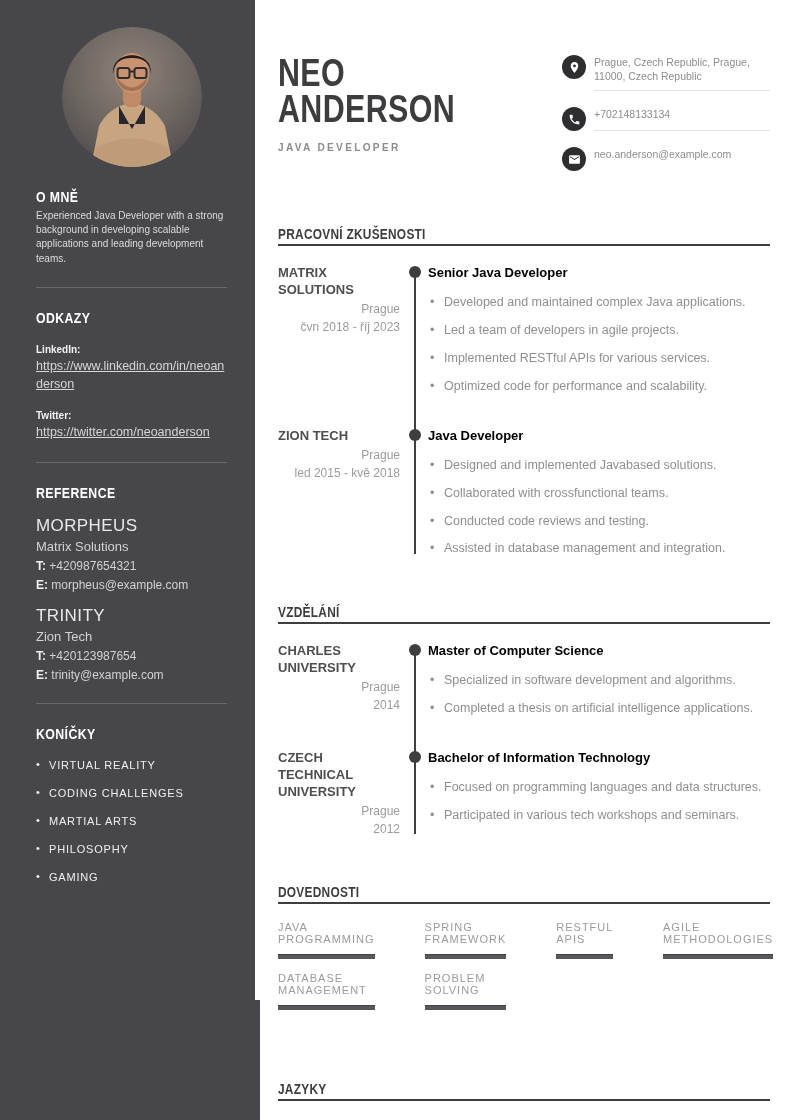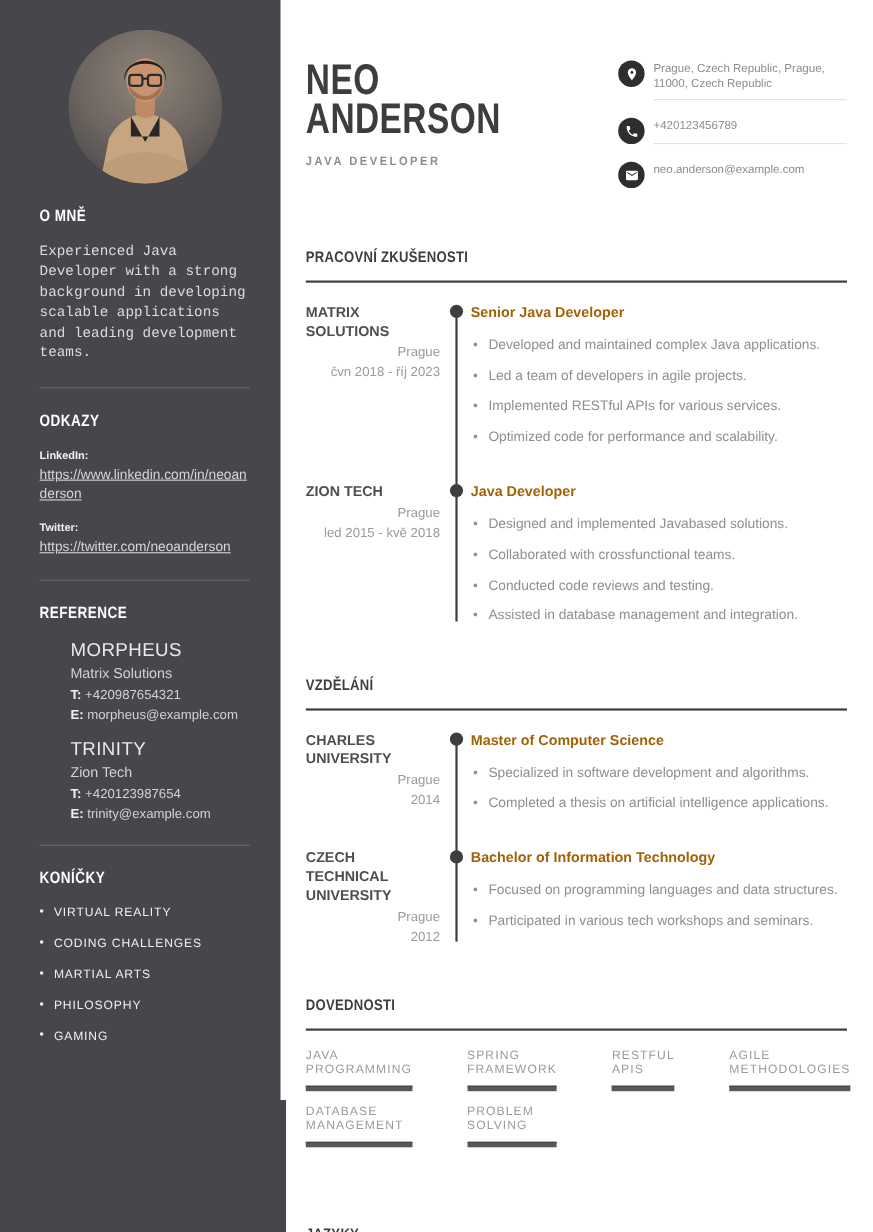--- a/index.html
+++ b/index.html
@@ -5,26 +5,26 @@
   * { margin:0; padding:0; box-sizing:border-box; }
   body { font-family:"Liberation Sans","DejaVu Sans",sans-serif; background:#888; }
   .page { position:relative; width:794px; height:1120px; background:#ffffff; margin:0 auto; overflow:hidden; }
 
   
   .sidebar { position:absolute; left:0; top:0; width:260px; height:1120px; background:#47464b; padding:27px 33px 0 36px; }
   .photo-wrap { width:140px; height:140px; margin:0 auto; border-radius:50%; overflow:hidden; }
   .side-h { display:inline-block; color:#ffffff; font-weight:bold; font-size:15px; letter-spacing:.5px;
             transform:scaleX(.82); transform-origin:left center; white-space:nowrap; }
   .side-sec { margin-top:21px; }
-  .about-text { margin-top:14px; color:#dcdcdc; font-size:13px; line-height:1.42;font-family:Liberation Mono, monospace; }
+  .about-text { margin-top:3px; color:#dcdcdc; font-size:10px; line-height:1.42; }
   .side-div { border:none; border-top:1px solid #69686d; margin:21px 0 0 0; }
   .link-block { margin-top:15px; }
   .link-label { color:#f2f2f2; font-weight:bold; font-size:10px; line-height:1.5; }
   .link-url { color:#d6d6d6; font-size:12.5px; line-height:1.45; text-decoration:underline; word-break:break-all; display:block; }
-  .ref-block { margin-top:14px;margin-left:28px; }
+  .ref-block { margin-top:14px; }
   .ref-name { color:#e9e9e9; font-size:17px; letter-spacing:.4px; }
   .ref-company { color:#d2d2d2; font-size:13px; margin-top:3px; }
   .ref-line { color:#d2d2d2; font-size:12px; margin-top:5px; }
   .ref-line b { color:#f0f0f0; }
   .hobby-list { list-style:none; margin-top:8px; }
   .hobby-list li { position:relative; padding-left:13px; margin-top:16px; color:#f0f0f0; font-size:11px; letter-spacing:.8px; }
   .hobby-list li::before { content:"•"; position:absolute; left:0; top:-1px; color:#f0f0f0; }
 
   
   .main { position:absolute; left:255px; top:0; width:539px; height:1000px; background:#ffffff; padding:55px 24px 0 23px; }
@@ -36,34 +36,34 @@
           transform:scaleX(.92); transform-origin:left top; }
   .contact { width:208px; flex-shrink:0; }
   .contact-row { display:flex; margin-bottom:16px; }
   .cicon { width:24px; height:24px; border-radius:50%; background:#2e2e31; flex-shrink:0;
            display:flex; align-items:center; justify-content:center; margin-right:8px; }
   .cicon svg { width:13px; height:13px; fill:#ffffff; }
   .ctext { flex:1; font-size:10.5px; color:#8d8d8d; line-height:1.35; padding-bottom:7px; border-bottom:1px solid #e2e2e2; }
   .contact-row:last-child .ctext { border-bottom:none; }
 
   .section { margin-top:46px; }
-  .sec-head { border-bottom:2px solid #3e3e41; padding-bottom:12px; }
+  .sec-head { border-bottom:2px solid #3e3e41; padding-bottom:1px; }
   .sec-head span { display:inline-block; font-size:14px; font-weight:bold; color:#3d3d40; letter-spacing:.3px;
                    transform:scaleX(.85); transform-origin:left center; white-space:nowrap; }
 
   .tl-wrap { position:relative; margin-top:19px; }
   .tl-line { position:absolute; left:136px; top:7px; bottom:3px; width:2px; background:#3e3e41; }
   .entry { position:relative; display:flex; }
   .entry + .entry { margin-top:33px; }
   .entry .dot { position:absolute; left:131px; top:1px; width:12px; height:12px; border-radius:50%; background:#3e3e41; }
   .meta { width:122px; flex-shrink:0; }
   .meta .org { font-size:13px; font-weight:bold; color:#4e4e51; line-height:1.3; }
   .meta .city, .meta .dates { font-size:12px; color:#9b9b9b; line-height:1.35; margin-top:2px;text-align:right; }
   .entry-body { margin-left:28px; flex:1; }
-  .entry-title { font-size:13px; font-weight:bold; color:#a16207; }
+  .entry-title { font-size:13px; font-weight:bold; color:#000000; }
   .blist { list-style:none; margin-top:14px; }
   .blist li { position:relative; padding-left:16px; margin-top:11px; font-size:12.5px; color:#8f8f8f; line-height:1.35; }
   .blist li::before { content:"•"; position:absolute; left:2px; color:#8f8f8f; }
 
   .two-col { display:grid; grid-template-columns:1fr 1fr 1fr 1fr; column-gap:50px; row-gap:13px; margin-top:17px; }
   .skill-label { font-size:11px; letter-spacing:1px; color:#9b9b9b; }
   .bar { margin-top:9px; height:5px; background:#ececec; }
   .bar-fill { height:100%; background:#58585c; border-top:1px solid #434347; }
 
   .lang-section { margin-top:70px; }
@@ -172,21 +172,21 @@
               </svg>
           </span>
           <span class="ctext">Prague, Czech Republic, Prague, 11000, Czech Republic</span>
         </div>
         <div class="contact-row">
           <span class="cicon">
             <svg viewBox="0 0 24 24">
                 <path d="M6.62 10.79c1.44 2.83 3.76 5.14 6.59 6.59l2.2-2.2c.27-.27.67-.36 1.02-.24 1.12.37 2.33.57 3.57.57.55 0 1 .45 1 1V20c0 .55-.45 1-1 1-9.39 0-17-7.61-17-17 0-.55.45-1 1-1h3.5c.55 0 1 .45 1 1 0 1.25.2 2.45.57 3.57.11.35.03.74-.25 1.02l-2.2 2.2z"></path>
               </svg>
           </span>
-          <span class="ctext">+420123456789</span>
+          <span class="ctext">+702148133134</span>
         </div>
         <div class="contact-row">
           <span class="cicon">
             <svg viewBox="0 0 24 24">
                 <path d="M20 4H4c-1.1 0-1.99.9-1.99 2L2 18c0 1.1.9 2 2 2h16c1.1 0 2-.9 2-2V6c0-1.1-.9-2-2-2zm0 4l-8 5-8-5V6l8 5 8-5v2z"></path>
               </svg>
           </span>
           <span class="ctext">neo.anderson@example.com</span>
         </div>
       </div>

